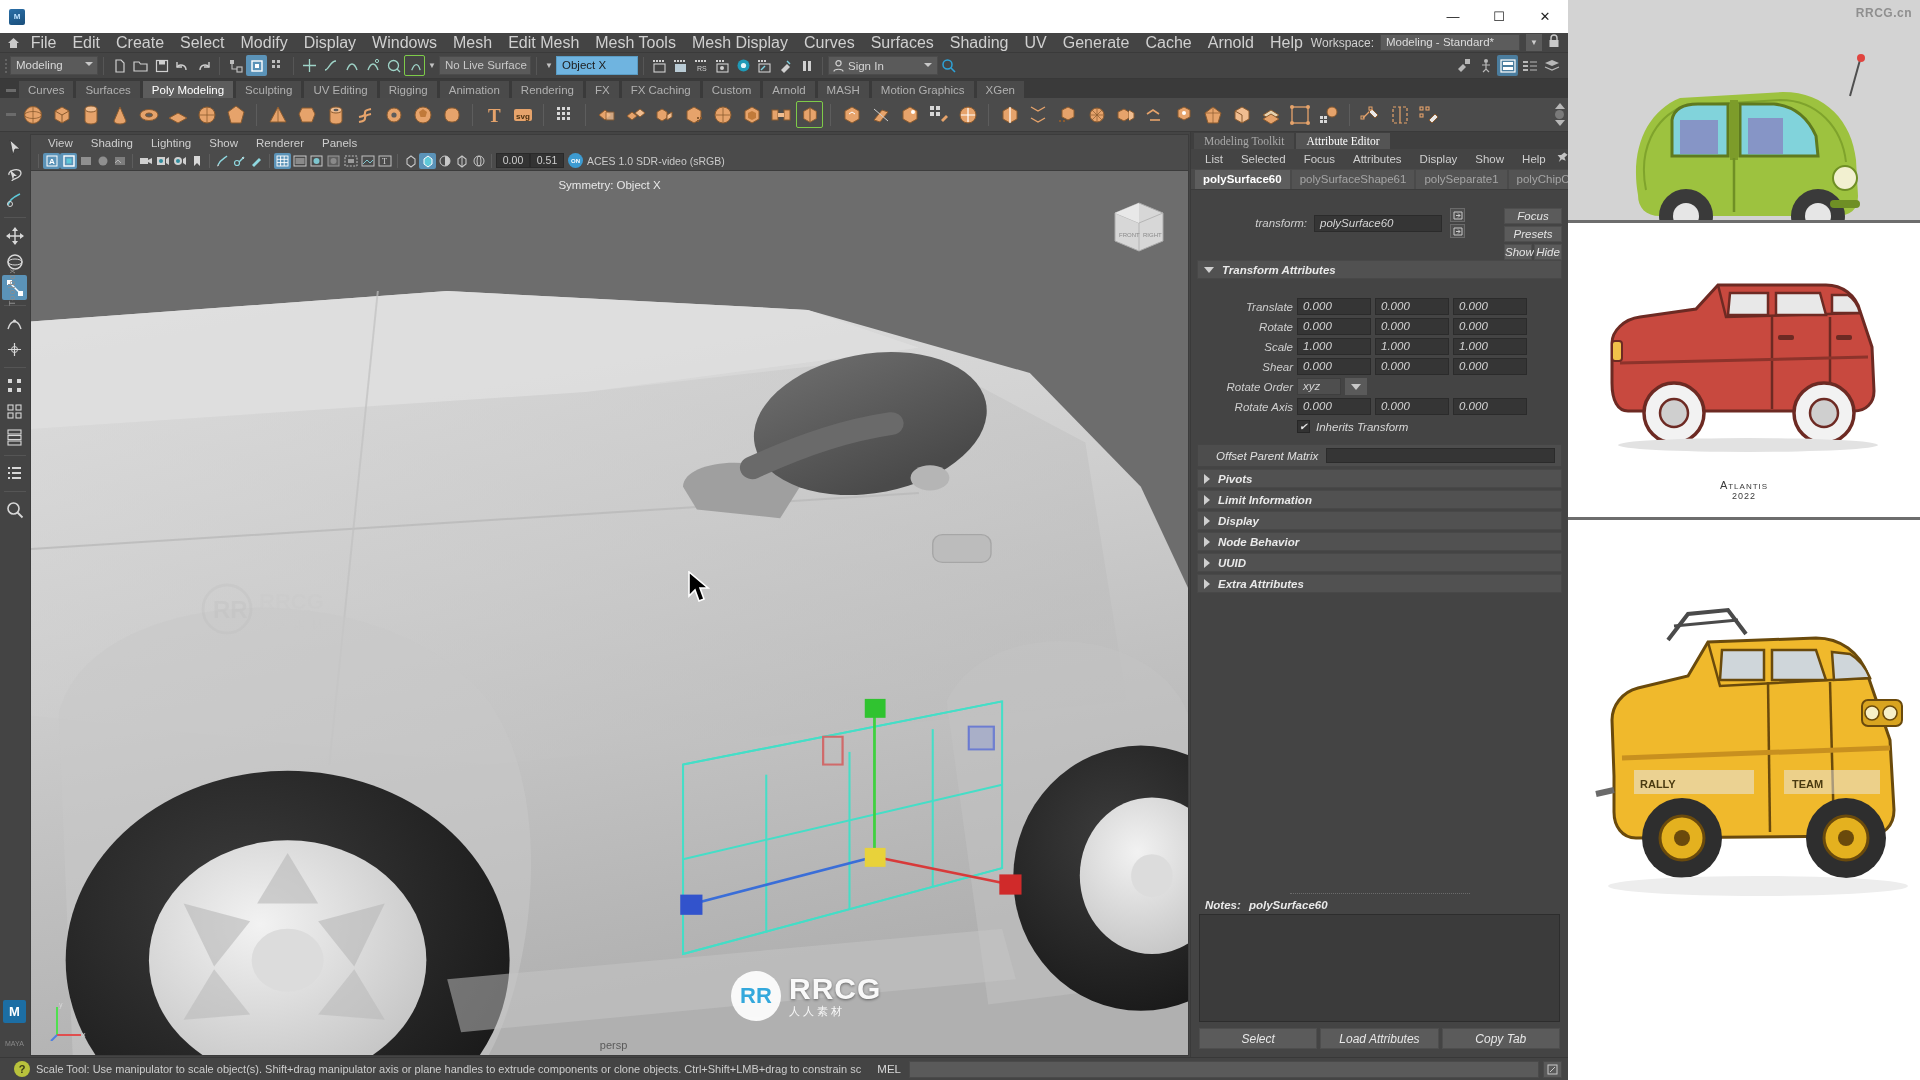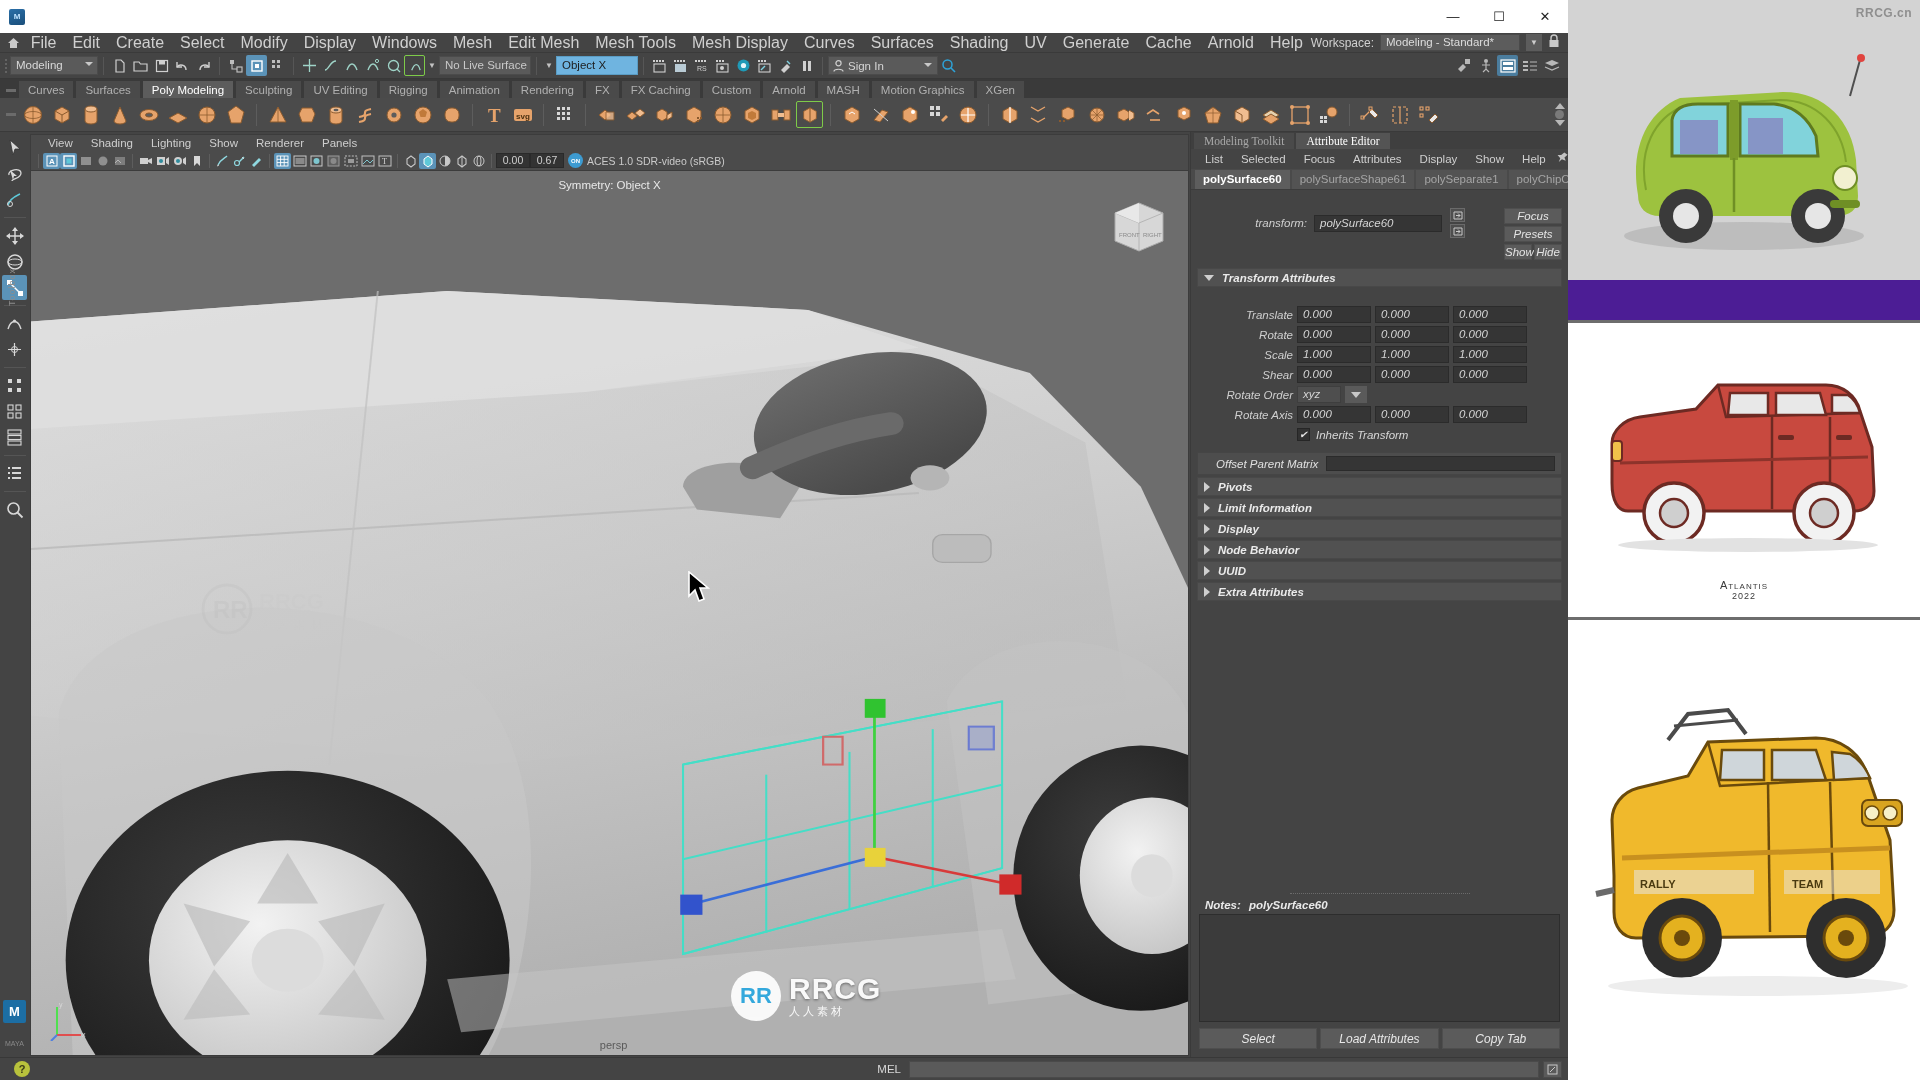--- a/index.html
+++ b/index.html
@@ -138,21 +138,21 @@
   .xform-field { width:128px; height:17px; background:#353535; border:1px solid #2b2b2b; color:#d5d5d5;
     font-size:11.5px; line-height:15px; padding-left:5px; }
   .xbtns { display:flex; flex-direction:column; gap:2px; margin-left:3px;}
   .xsq { width:15px; height:14px; border:1px solid #6a6a6a; background:#4e4e4e; display:flex; align-items:center; justify-content:center;}
   .focus-col { display:flex; flex-direction:column; gap:2px; margin-left:3px; }
   .fbtn { width:58px; height:16px; background:#5b5b5b; border:1px solid #4e4e4e; color:#e4e4e4; font-size:11.5px;
     text-align:center; line-height:14px; }
   .showhide { display:flex; gap:2px; }
   .shb { width:28px; height:16px; background:#5b5b5b; border:1px solid #4e4e4e; color:#e4e4e4; font-size:11.5px; text-align:center; line-height:14px;}
 
-  .sect-head { height:19px; background:#515151; display:flex; align-items:center; padding-left:6px; margin-top:8px; gap:8px;
+  .sect-head { height:19px; background:#515151; display:flex; align-items:center; padding-left:6px; gap:8px;
     border:1px solid #484848;}
   .sect-head .tri-d { width:0;height:0;border-left:5px solid transparent;border-right:5px solid transparent;border-top:6px solid #cfcfcf;}
   .sect-head .tri-r { width:0;height:0;border-top:5px solid transparent;border-bottom:5px solid transparent;border-left:6px solid #cfcfcf;}
   .sect-head .st { font-size:11.5px; color:#eaeaea; font-weight:bold; }
   .sect-head.collapsed { margin-top:2px; }
 
   .attr-row { display:flex; align-items:center; gap:4px; margin:3px 0; }
   .attr-label { width:96px; text-align:right; font-size:11.5px; color:#cfcfcf; }
   .attr-in { width:74px; height:17px; background:#353535; border:1px solid #2b2b2b; color:#d5d5d5; font-size:11.5px;
     line-height:15px; padding-left:5px; }
@@ -179,21 +179,21 @@
   .help-ico { width:16px;height:16px;border-radius:50%;background:#b8c23c;color:#3a3a18;font-size:11px;font-weight:bold;
     display:flex;align-items:center;justify-content:center;margin:0 6px 0 14px; flex:none;}
   .help-txt { font-size:11px; color:#cdcdcd; white-space:nowrap; overflow:hidden; }
   .mel-lbl { margin-left:auto; font-size:11.5px; color:#d8d8d8; padding:0 8px; }
   .mel-in { width:630px; height:17px; background:#5a5a5a; border:1px solid #4a4a4a; margin-right:4px; }
   .mel-btn { width:19px;height:17px;background:#5a5a5a;border:1px solid #4a4a4a;display:flex;align-items:center;justify-content:center;margin-right:6px;}
 
   
   #refpanel { width:352px; height:1080px; background:#3a3a3a; display:flex; flex-direction:column; flex:none; position:relative;}
   .ref { position:relative; overflow:hidden; background:#fff; }
-  .ref.r1 { height:320px; background:#4c1d95; }
+  .ref.r1 { height:220px; background:#fef9c3; }
   .ref.r2 { height:300px; background:#fff; border-top:3px solid #6d6d6d; border-bottom:3px solid #6d6d6d;}
   .ref.r3 { flex:1; background:#fff; }
   .rrcg-corner { position:absolute; right:8px; top:6px; font-size:12px; color:#8f8f8f; font-weight:bold; letter-spacing:.5px;}
   .ref-cap { position:absolute; bottom:16px; left:50%; transform:translateX(-50%); text-align:center; color:#3a3a3a;}
   .ref-cap .t1 { font-size:11px; letter-spacing:1px; font-variant:small-caps; }
   .ref-cap .t2 { font-size:9px; letter-spacing:1px; }
 </style>
 </head>
 <body>
 
@@ -1090,21 +1090,21 @@
               </svg>
             </div>
           <div class="vt">
               <svg width="14" height="14" viewBox="0 0 14 14">
                 <circle cx="7" cy="7" r="5" fill="none" stroke="#c8c8c8"></circle>
                 <ellipse cx="7" cy="7" rx="2" ry="5" fill="none" stroke="#c8c8c8"></ellipse>
               </svg>
             </div>
           <div class="vtsep"></div>
           <div class="vnum">0.00</div>
-          <div class="vnum">0.67</div>
+          <div class="vnum">0.51</div>
           <div class="on-pill">ON</div>
           <div class="aces">ACES 1.0 SDR-video (sRGB)</div>
         </div>
 
         <div class="viewport">
           <svg width="100%" height="100%" viewBox="0 0 834 700" preserveAspectRatio="none" style="position:absolute;inset:0;">
             <defs>
               <linearGradient id="bodyG" x1="0" y1="0" x2="0.3" y2="1">
                 <stop offset="0" stop-color="#e3e3e3"></stop>
                   <stop offset="0.45" stop-color="#cfcfcf"></stop>
@@ -1400,20 +1400,21 @@
             <div class="ftb">Select</div>
             <div class="ftb">Load Attributes</div>
             <div class="ftb">Copy Tab</div>
           </div>
         </div>
       </div>
     </div>
 
     <div class="bottombar">
       <div class="help-ico">?</div>
+      <div class="help-txt">Scale Tool: Use manipulator to scale object(s). Shift+drag manipulator axis or plane handles to extrude components or clone objects. Ctrl+Shift+LMB+drag to constrain sc</div>
       <div class="mel-lbl">MEL</div>
       <div class="mel-in"></div>
       <div class="mel-btn">
         <svg width="11" height="11" viewBox="0 0 11 11">
             <rect x="1" y="1" width="9" height="9" fill="none" stroke="#c8c8c8"></rect>
             <path d="M3 8l5-5" stroke="#c8c8c8"></path>
           </svg>
       </div>
     </div>
   </div>

